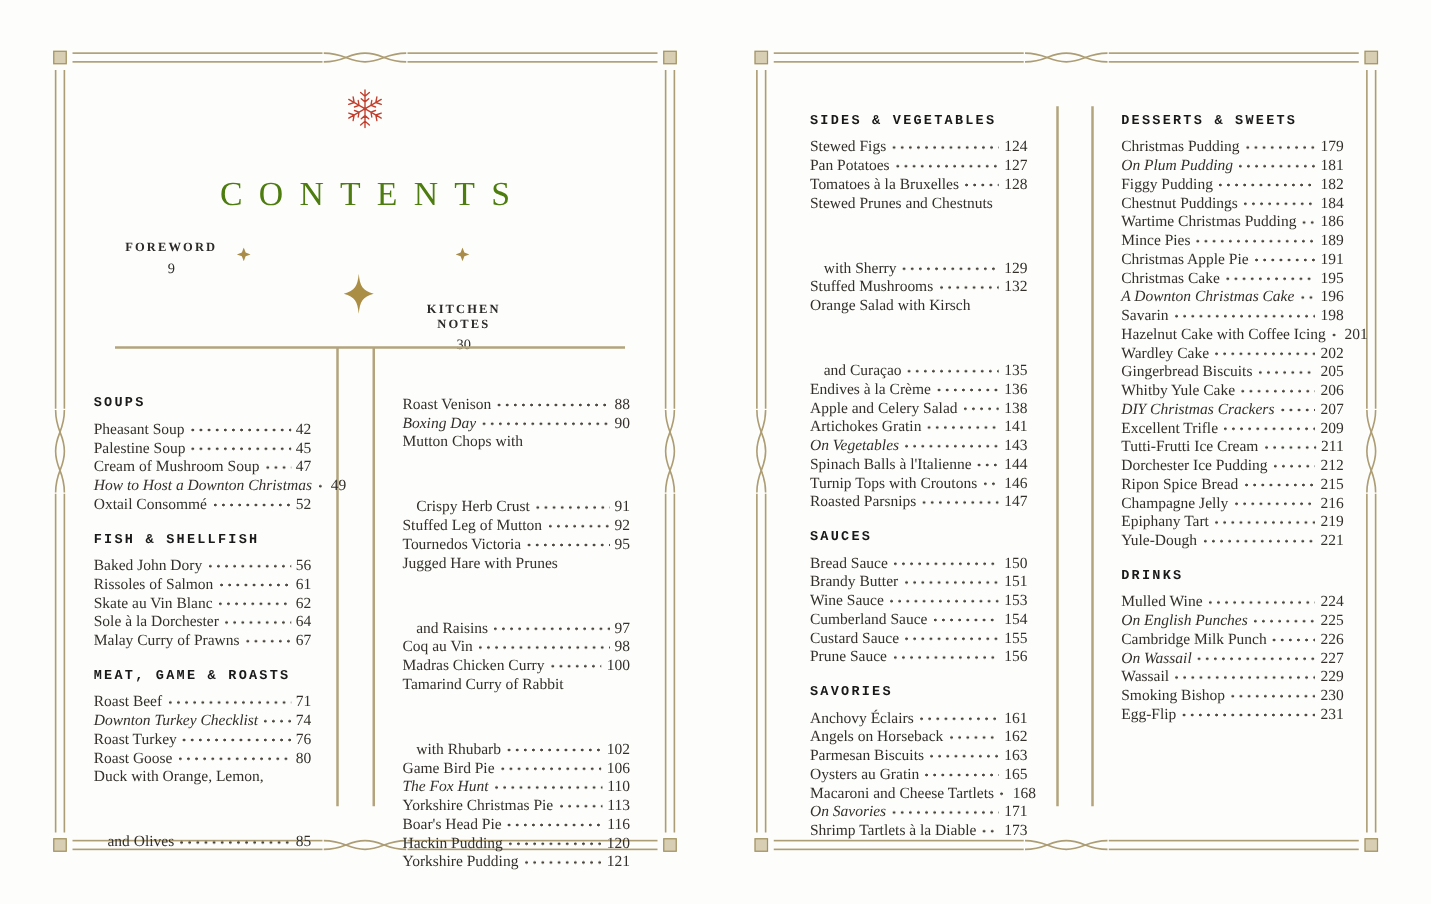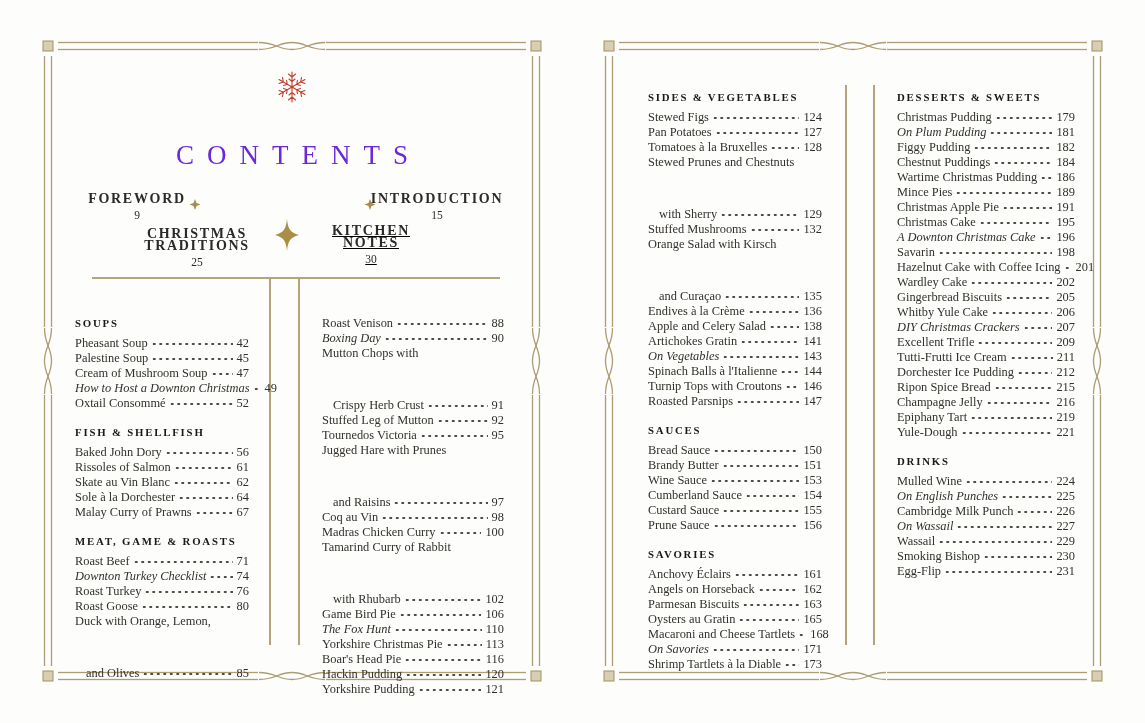--- a/index.html
+++ b/index.html
@@ -5,46 +5,46 @@
   html,body{margin:0;padding:0;width:1145px;height:723px;overflow:hidden;background:#fdfdfb;}
   body{font-family:"Liberation Serif",serif;position:relative;}
   .page{position:absolute;top:30px;width:520px;height:662px;}
   #left-page{left:32px;}
   #right-page{left:593px;}
   svg.page-border{position:absolute;left:0;top:0;}
 
   
   .snowflake{position:absolute;top:40px;left:50%;transform:translateX(-50%);}
   .contents-title{position:absolute;top:110px;left:0;right:0;text-align:center;
-    font-size:27px;letter-spacing:13px;text-indent:13px;color:#6d28d9;font-weight:400;}
+    font-size:27px;letter-spacing:13px;text-indent:13px;color:#4d7c0f;font-weight:400;}
   .fm-item{position:absolute;text-align:center;transform:translateX(-50%);}
-  .fm-label{font-weight:bold;font-size:14px;letter-spacing:1.7px;color:#2b2a28;line-height:12px;}
+  .fm-label{font-weight:bold;font-size:10px;letter-spacing:1.7px;color:#2b2a28;line-height:12px;}
   .fm-page{font-size:11.5px;margin-top:4px;color:#2b2a28;}
   .fm-1{left:105px;top:163px;width:130px;}
   .fm-2{left:255px;top:163px;width:175px;}
   .fm-3{left:405px;top:163px;width:140px;}
   .fm-4{left:165px;top:198px;width:108px;}
-  .fm-5{left:339px;top:195px;width:80px;text-decoration:underline;}
+  .fm-5{left:339px;top:212px;width:80px;}
   .fm-diamond{position:absolute;transform:translateX(-50%);}
   .d1{left:163px;top:166px;} .d2{left:338px;top:166px;}
   .fm-star{position:absolute;left:255px;top:188px;transform:translateX(-50%);}
   .rule{position:absolute;left:60px;top:247px;width:408px;height:1.7px;background:#b3a47e;}
   .vdiv{position:absolute;width:1.6px;background:#b3a47e;}
   #lp-div1{left:237px;top:248px;height:367px;}
   #lp-div2{left:266px;top:248px;height:367px;}
   #rp-div1{left:252px;top:55px;height:560px;}
   #rp-div2{left:280px;top:55px;height:560px;}
 
   
   .col{position:absolute;}
   #lp-col1{left:43px;top:286px;width:174px;}
   #lp-col2{left:290px;top:286px;width:182px;}
   #rp-col1{left:55px;top:60px;width:174px;}
   #rp-col2{left:304px;top:60px;width:178px;}
-  .sec-heading{font-family:Liberation Serif, serif;font-weight:bold;font-size:10.8px;
+  .sec-heading{font-family:Liberation Mono, monospace;font-weight:bold;font-size:10.8px;
     letter-spacing:1.8px;color:#191919;margin:14px 0 6px;white-space:pre-line;line-height:14px;}
   .section:first-child .sec-heading{margin-top:0;}
   .section.endgap{margin-top:20px;}
   .entry{display:flex;align-items:baseline;font-size:12.4px;line-height:15px;color:#33302b;}
   .entry .t{white-space:nowrap;}
   .entry.cont .t{padding-left:11px;margin-top:37px;}
   .entry .t.it{font-style:italic;}
   .dots{flex:1;min-width:8px;margin:0 2px 1px 3px;height:9px;
     background-image:radial-gradient(circle,#4a453d 1.05px,transparent 1.35px);
     background-size:6.5px 6.5px;background-repeat:repeat-x;background-position:0 100%;}
@@ -119,28 +119,20 @@
   <span class="fm-diamond d1">
     <svg width="11" height="11" viewBox="0 0 11 11">
         <path d="M5.5,0 L7,4 L11,5.5 L7,7 L5.5,11 L4,7 L0,5.5 L4,4 Z" fill="#a98c48"></path>
       </svg>
   </span>
   <span class="fm-diamond d2">
     <svg width="11" height="11" viewBox="0 0 11 11">
         <path d="M5.5,0 L7,4 L11,5.5 L7,7 L5.5,11 L4,7 L0,5.5 L4,4 Z" fill="#a98c48"></path>
       </svg>
   </span>
-  <div class="fm-item fm-3">
-    <div class="fm-label">INTRODUCTION</div>
-    <div class="fm-page">15</div>
-  </div>
-  <div class="fm-item fm-4">
-    <div class="fm-label">CHRISTMAS TRADITIONS</div>
-    <div class="fm-page">25</div>
-  </div>
   <span class="fm-star">
     <svg width="26" height="34" viewBox="0 0 26 34">
         <path d="M13,1 C14,11 16,14.5 25,17 C16,19.5 14,23 13,33 C12,23 10,19.5 1,17 C10,14.5 12,11 13,1 Z" fill="#ab8e45"></path>
       </svg>
   </span>
   <div class="fm-item fm-5">
     <div class="fm-label">KITCHEN NOTES</div>
     <div class="fm-page">30</div>
   </div>
 

